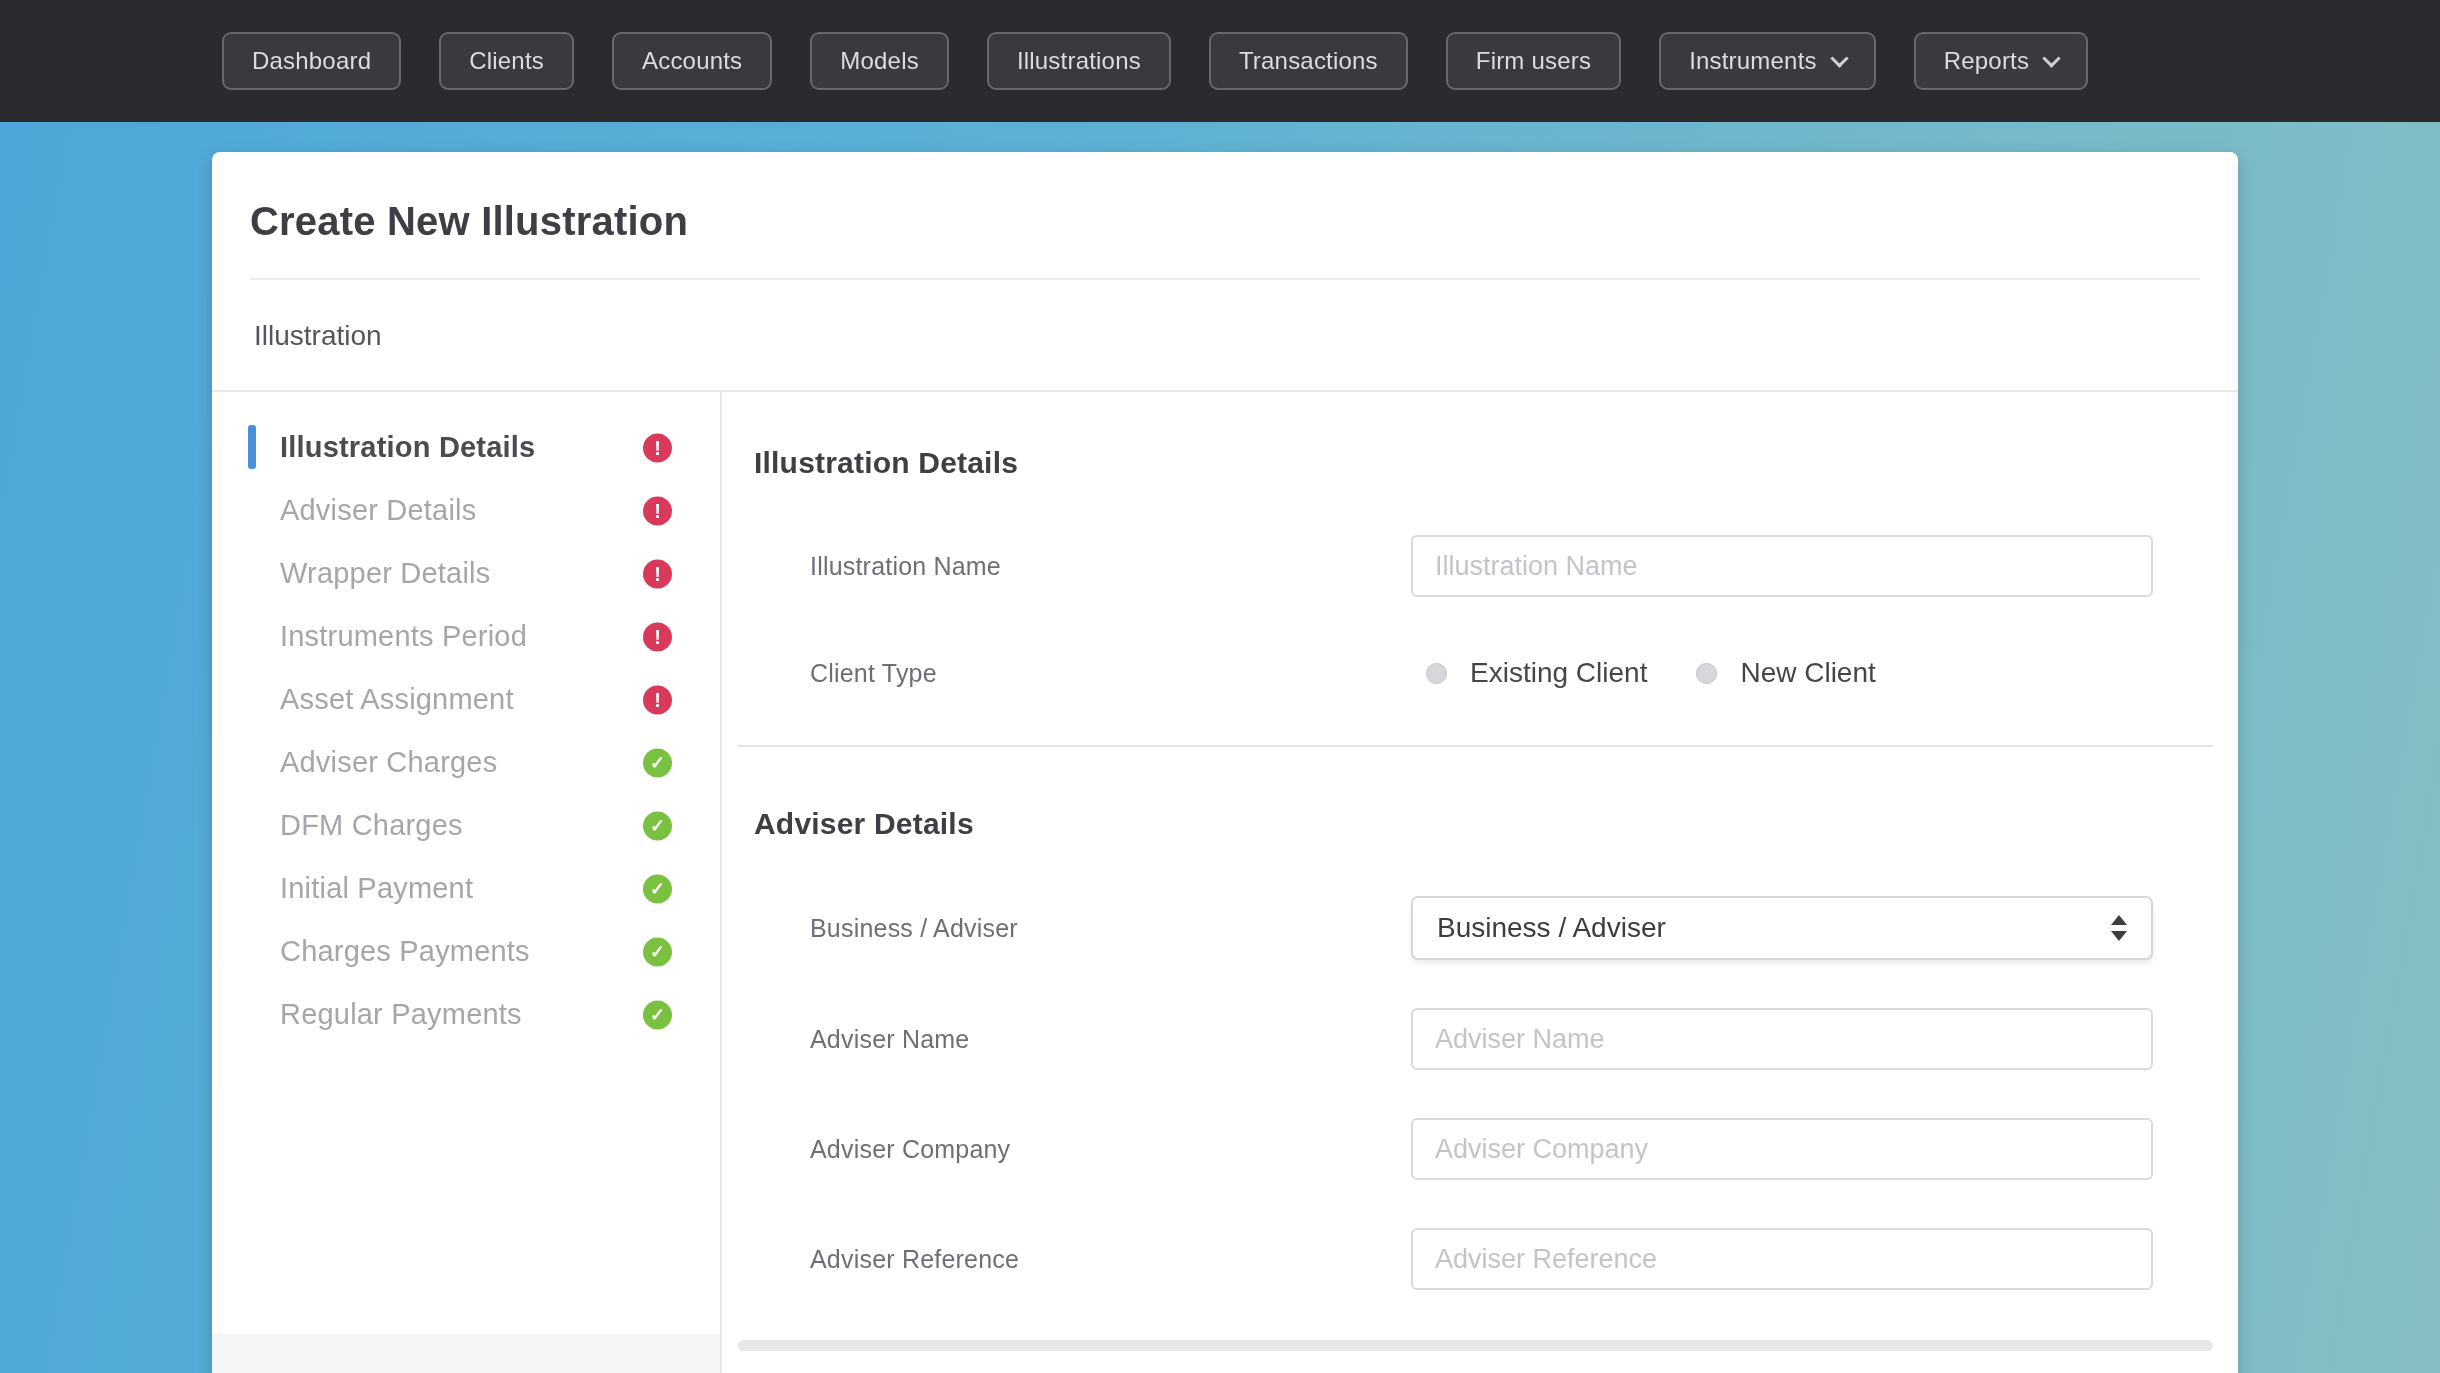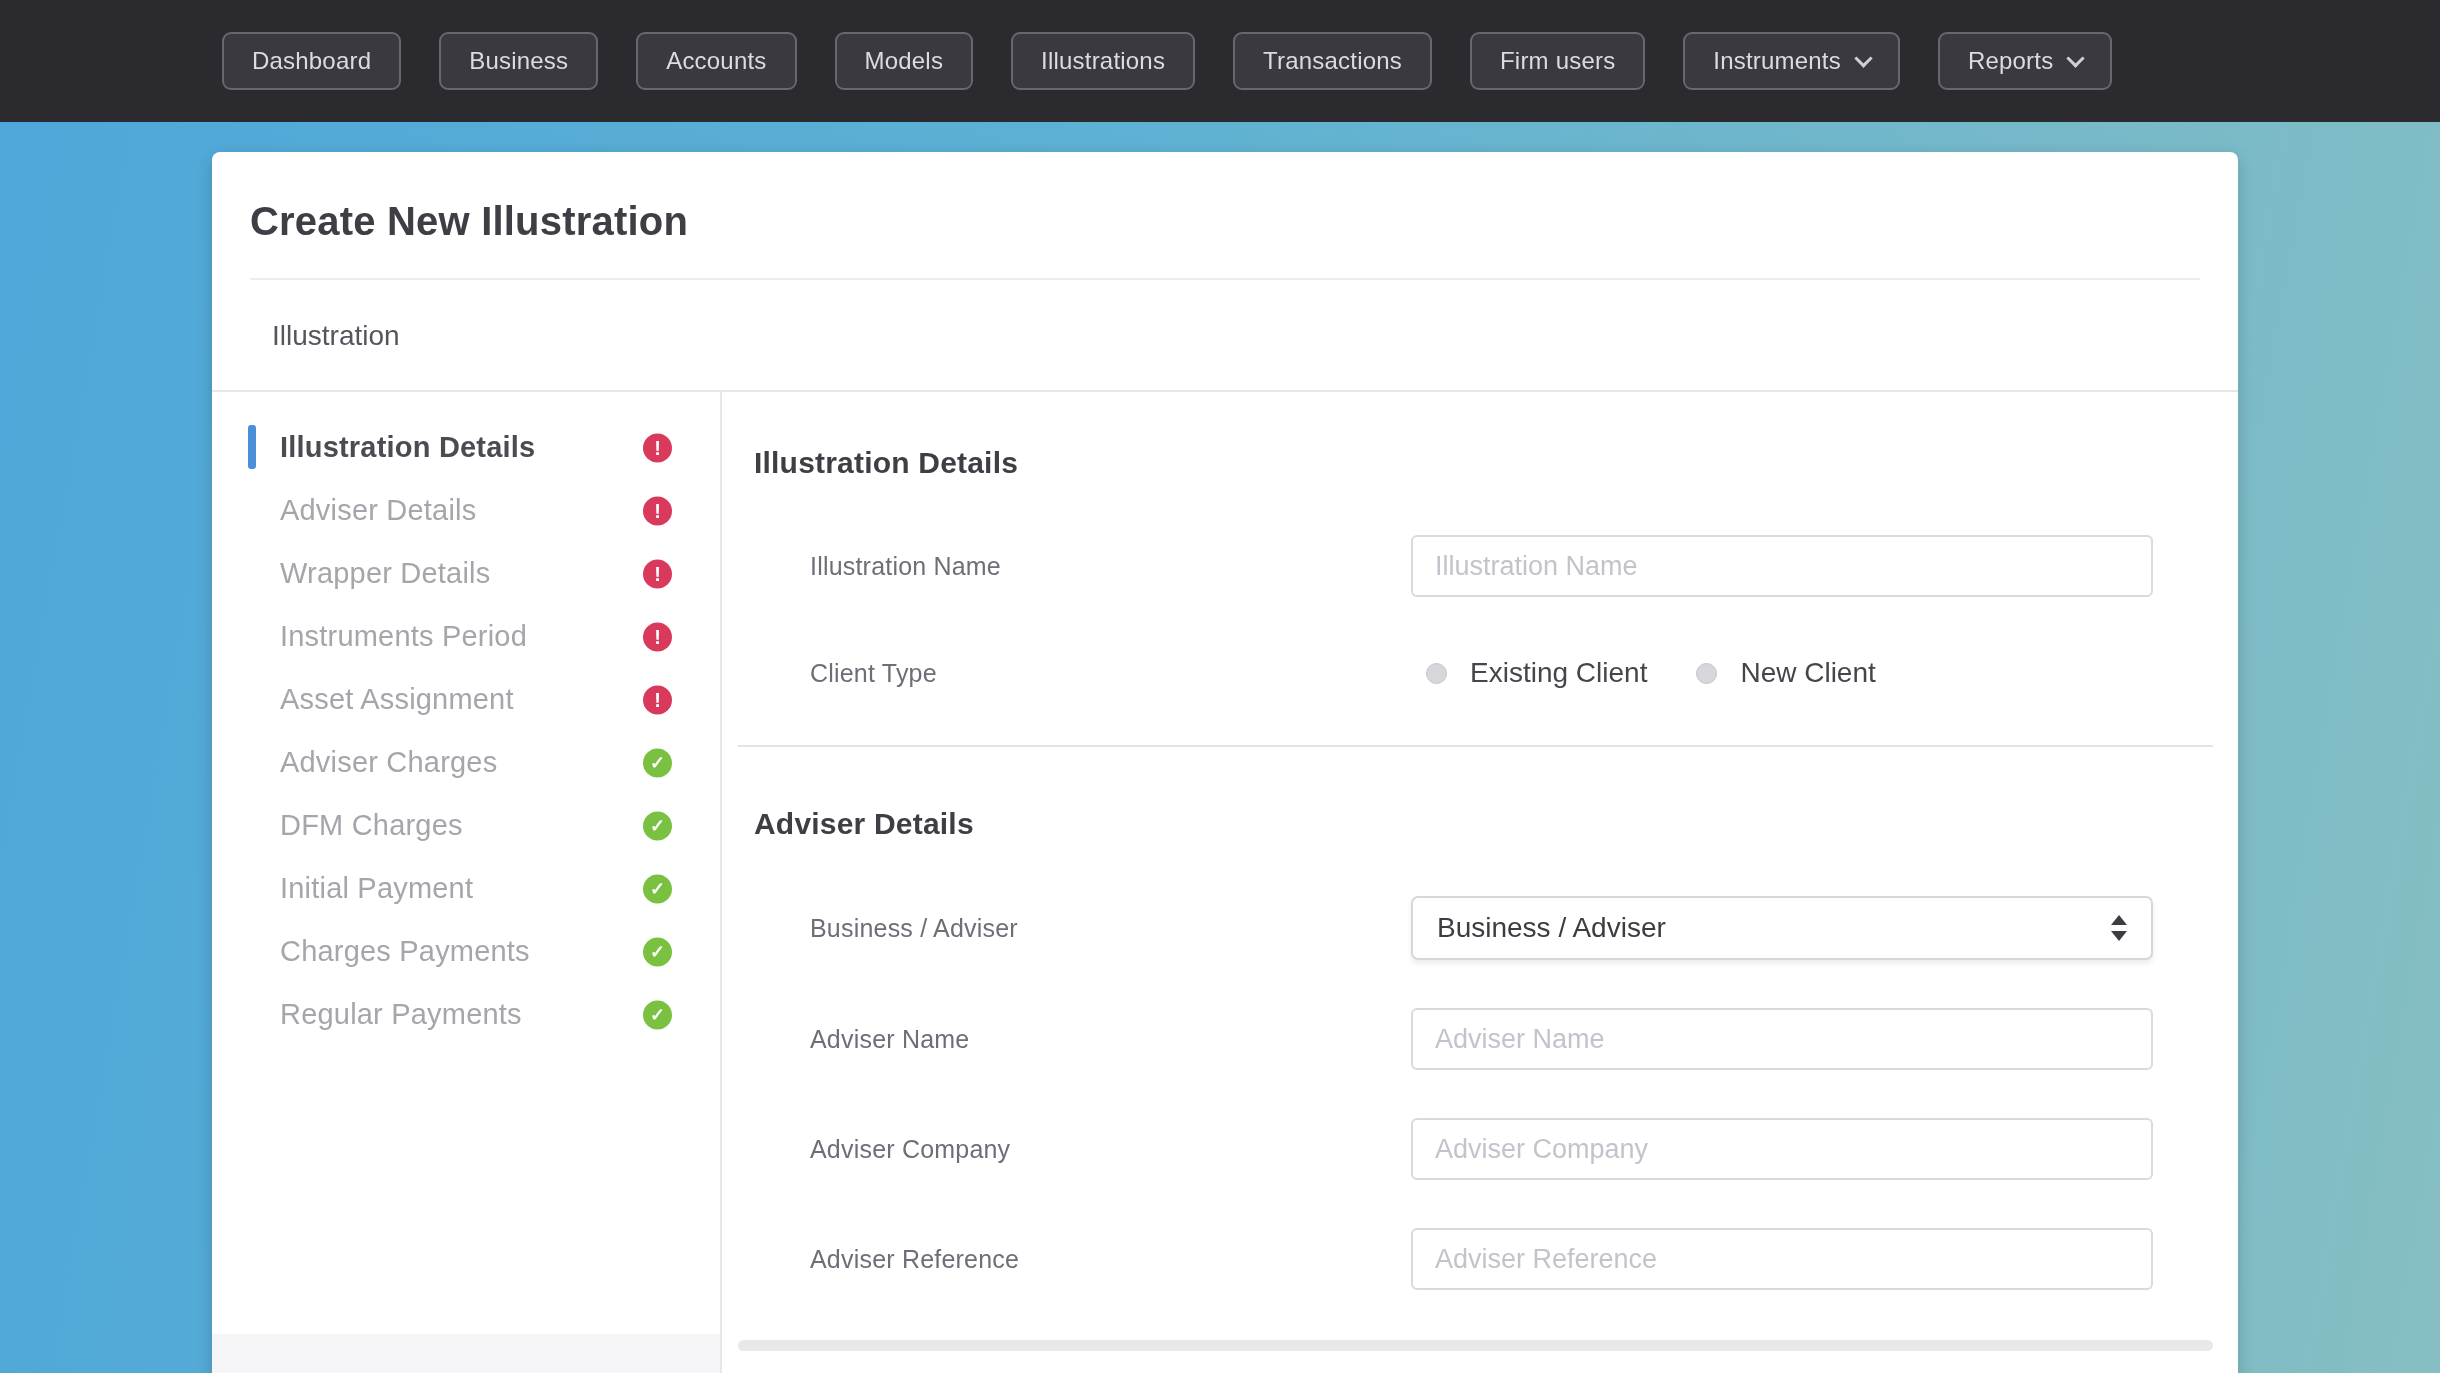--- a/index.html
+++ b/index.html
@@ -28,21 +28,21 @@
 
   
   .card {
     position:absolute; left:212px; top:152px; width:2026px; height:1260px;
     background:#fff; border-radius:8px; box-shadow:0 5px 16px rgba(0,0,0,0.18);
     overflow:hidden;
   }
   .title-row { padding:40px 38px 0; }
   .page-title { font-size:40px; line-height:58px; font-weight:700; color:#3e3e45; letter-spacing:0.2px; }
   .title-divider { margin:28px 38px 0; border-top:2px solid #ececee; }
-  .breadcrumb-row { padding:36px 60px 34px; }
+  .breadcrumb-row { padding:36px 42px 34px; }
   .breadcrumb { font-size:28px; line-height:40px; color:#55555d; }
 
   
   .card-body {
     display:flex; align-items:stretch; background:#f5f5f7;
     border-top:2px solid #e7e7ea; height:1126px;
   }
   .side-col { width:508px; display:flex; flex-direction:column; }
   .sidebar-panel { background:#fff; height:942px; padding-top:24px; }
   .side-item {
@@ -104,21 +104,21 @@
 </head>
 <body>
 
 <div class="screen">
 
   <div class="nav">
     <button class="nav-btn">
         <span>Dashboard</span>
       </button>
     <button class="nav-btn">
-        <span>Business</span>
+        <span>Clients</span>
       </button>
     <button class="nav-btn">
         <span>Accounts</span>
       </button>
     <button class="nav-btn">
         <span>Models</span>
       </button>
     <button class="nav-btn">
         <span>Illustrations</span>
       </button>

